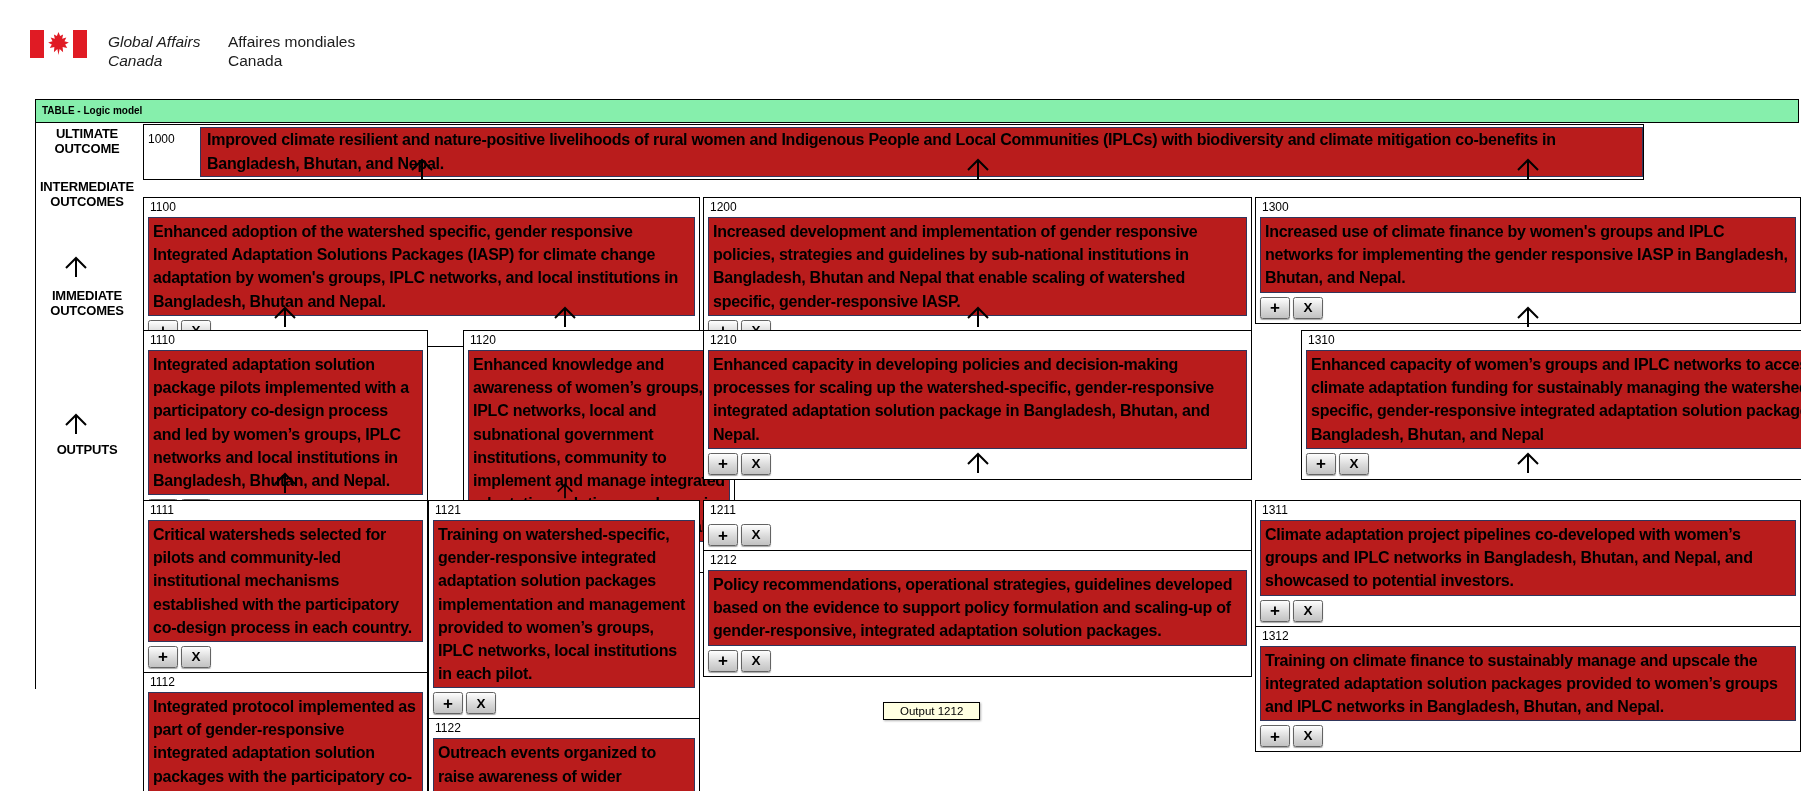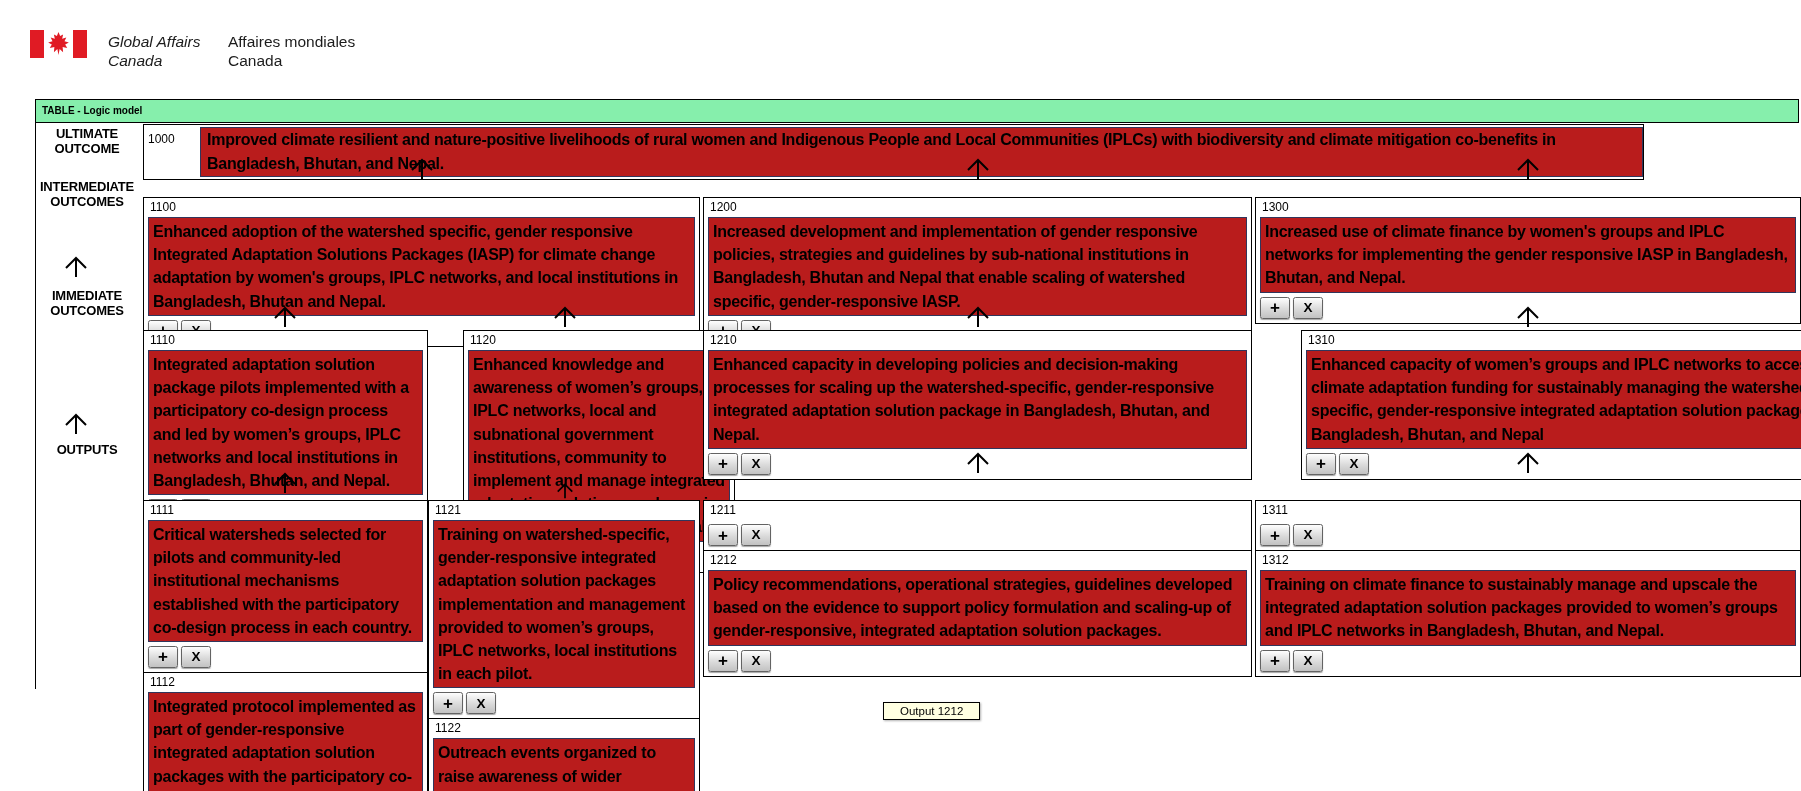--- a/index.html
+++ b/index.html
@@ -284,20 +284,21 @@
       <div class="btnrow">
           <button class="fbtn plus">+</button>
           <button class="fbtn del">X</button>
         </div>
     </div>
   </div>
 
   <div class="colstack" style="left:1255px;top:500px;width:546px;">
     <div class="cell">
       <div class="cell-id">1311</div>
+      <div class="bluebox"><span>Climate adaptation project pipelines co-developed with women’s groups and IPLC networks in Bangladesh, Bhutan, and Nepal, and showcased to potential investors.</span></div>
       <div class="btnrow">
           <button class="fbtn plus">+</button>
           <button class="fbtn del">X</button>
         </div>
     </div>
     <div class="cell">
       <div class="cell-id">1312</div>
       <div class="bluebox"><span>Training on climate finance to sustainably manage and upscale the integrated adaptation solution packages provided to women’s groups and IPLC networks in Bangladesh, Bhutan, and Nepal.</span></div>
       <div class="btnrow">
           <button class="fbtn plus">+</button>

